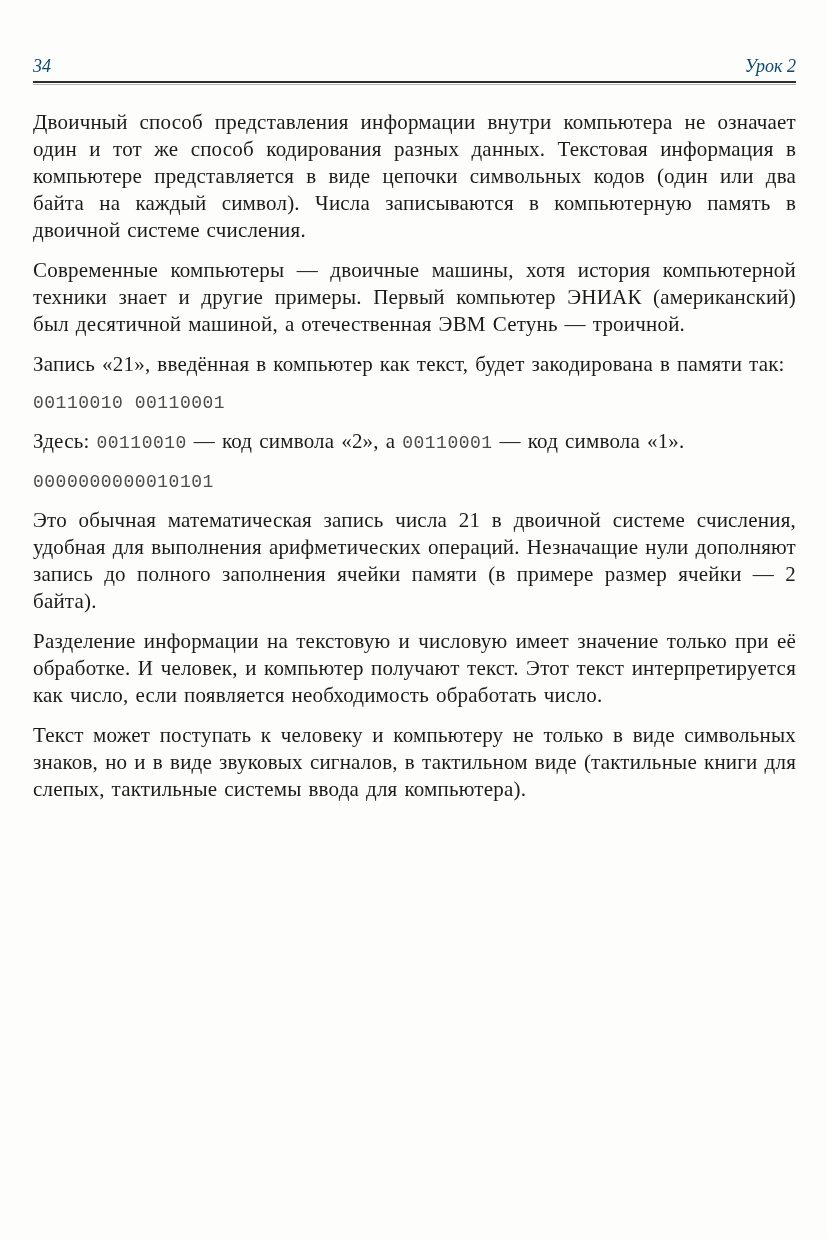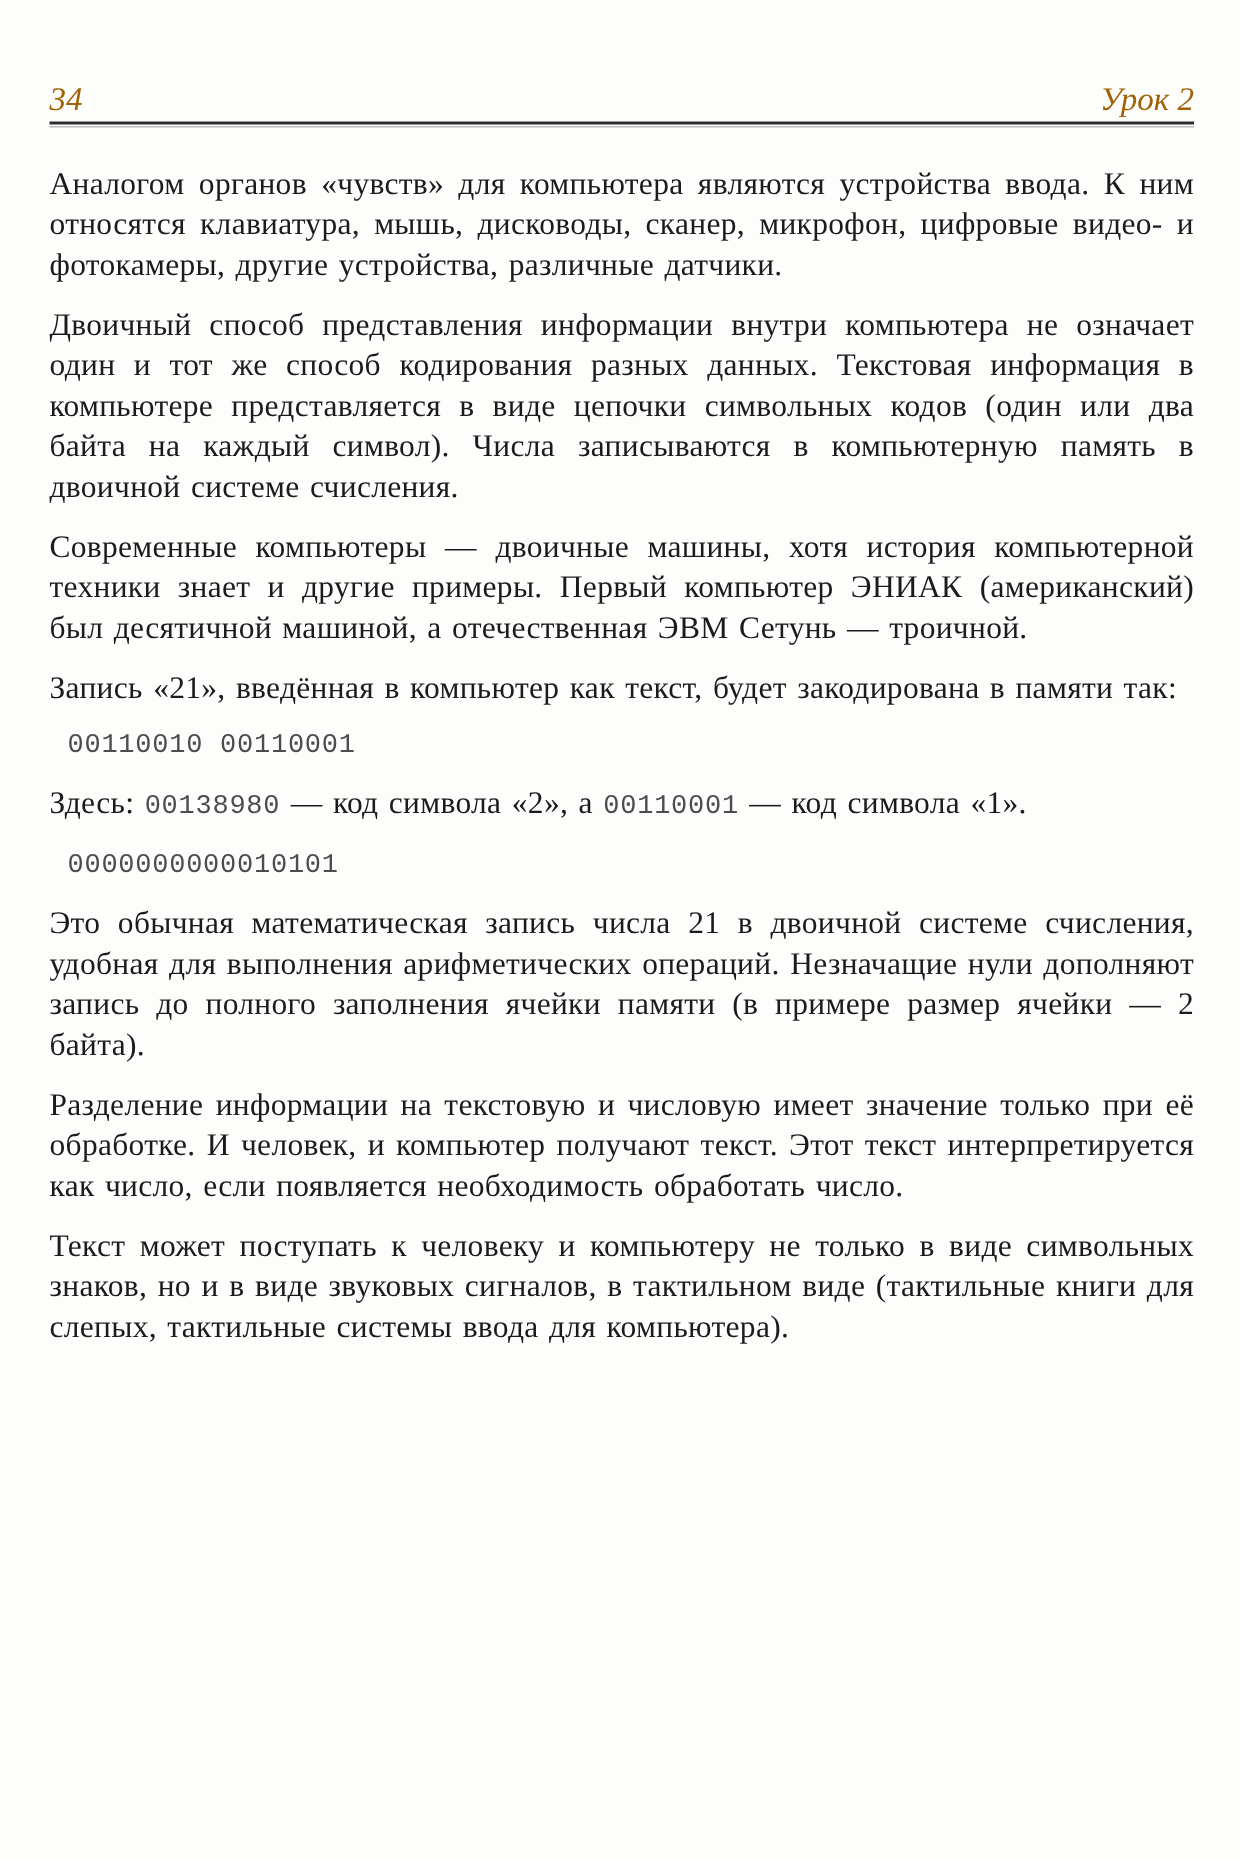--- a/index.html
+++ b/index.html
@@ -16,23 +16,23 @@
     padding: 54px 31px 0 33px;
     font-family: "Liberation Serif", serif;
     color: #1b1b1b;
     overflow: hidden;
   }
   .running-head {
     display: flex;
     justify-content: space-between;
     align-items: baseline;
     font-style: italic;
-    font-size: 22px;
+    font-size: 18px;
     line-height: 24px;
-    color: #a16207;
+    color: #0c4a6e;
   }
   .head-rule {
     margin-top: 3px;
   }
   .head-rule .rule-main {
     height: 2px;
     background: #2e2e2e;
   }
   .head-rule .rule-shadow {
     height: 1px;
@@ -44,21 +44,21 @@
   }
   p.para {
     margin: 0 0 13px 0;
     font-size: 21px;
     line-height: 27px;
     text-align: justify;
     letter-spacing: 0.2px;
     word-spacing: 1.5px;
   }
   p.code-line {
-    margin: 2px 0 13px 12px;
+    margin: 2px 0 13px 0;
     font-family: "Liberation Mono", "DejaVu Sans Mono", monospace;
     font-size: 18px;
     line-height: 24px;
     color: #4d4d4d;
     letter-spacing: 0.5px;
   }
   .inline-code {
     font-family: "Liberation Mono", "DejaVu Sans Mono", monospace;
     font-size: 18px;
     color: #4d4d4d;
@@ -73,26 +73,25 @@
   <div class="running-head">
     <span>34</span>
     <span>Урок 2</span>
   </div>
   <div class="head-rule">
     <div class="rule-main"></div>
     <div class="rule-shadow"></div>
   </div>
 
   <div class="body-text">
-    <p class="para">Аналогом органов «чувств» для компьютера являются устройства ввода. К ним относятся клавиатура, мышь, дисководы, сканер, микрофон, цифровые видео- и фотокамеры, другие устройства, различные датчики.</p>
     <p class="para">Двоичный способ представления информации внутри компьютера не означает один и тот же способ кодирования разных данных. Текстовая информация в компьютере представляется в виде цепочки символьных кодов (один или два байта на каждый символ). Числа записываются в компьютерную память в двоичной системе счисления.</p>
     <p class="para">Современные компьютеры — двоичные машины, хотя история компьютерной техники знает и другие примеры. Первый компьютер ЭНИАК (американский) был десятичной машиной, а отечественная ЭВМ Сетунь — троичной.</p>
     <p class="para">Запись «21», введённая в компьютер как текст, будет закодирована в памяти так:</p>
     <p class="code-line">00110010 00110001</p>
-    <p class="para"><span>Здесь: </span><span class="inline-code">00138980</span><span> — код символа «2», а </span><span class="inline-code">00110001</span><span> — код символа «1».</span></p>
+    <p class="para"><span>Здесь: </span><span class="inline-code">00110010</span><span> — код символа «2», а </span><span class="inline-code">00110001</span><span> — код символа «1».</span></p>
     <p class="code-line">0000000000010101</p>
     <p class="para">Это обычная математическая запись числа 21 в двоичной системе счисления, удобная для выполнения арифметических операций. Незначащие нули дополняют запись до полного заполнения ячейки памяти (в примере размер ячейки — 2 байта).</p>
     <p class="para">Разделение информации на текстовую и числовую имеет значение только при её обработке. И человек, и компьютер получают текст. Этот текст интерпретируется как число, если появляется необходимость обработать число.</p>
     <p class="para">Текст может поступать к человеку и компьютеру не только в виде символьных знаков, но и в виде звуковых сигналов, в тактильном виде (тактильные книги для слепых, тактильные системы ввода для компьютера).</p>
 
   </div>
 
 </div>
 
 </body></html>

